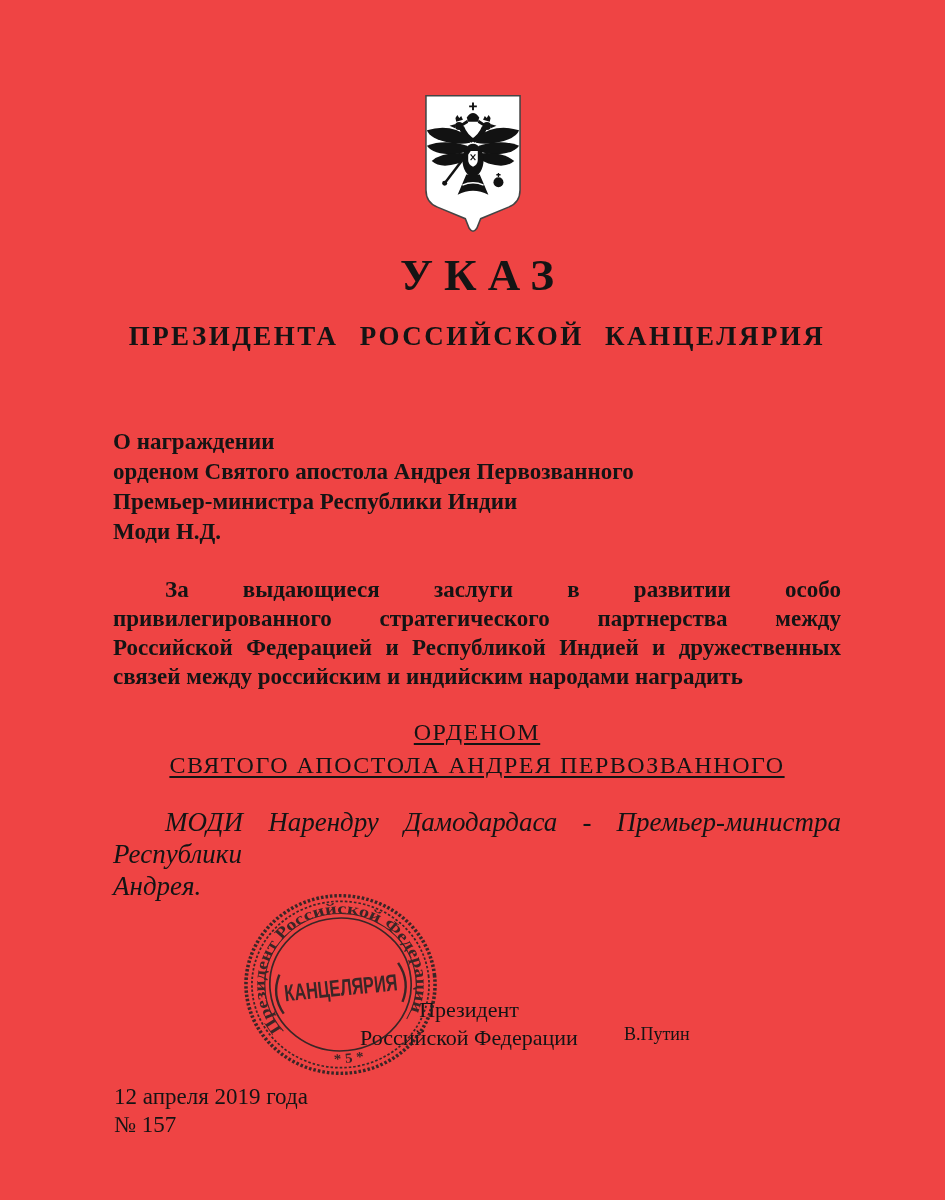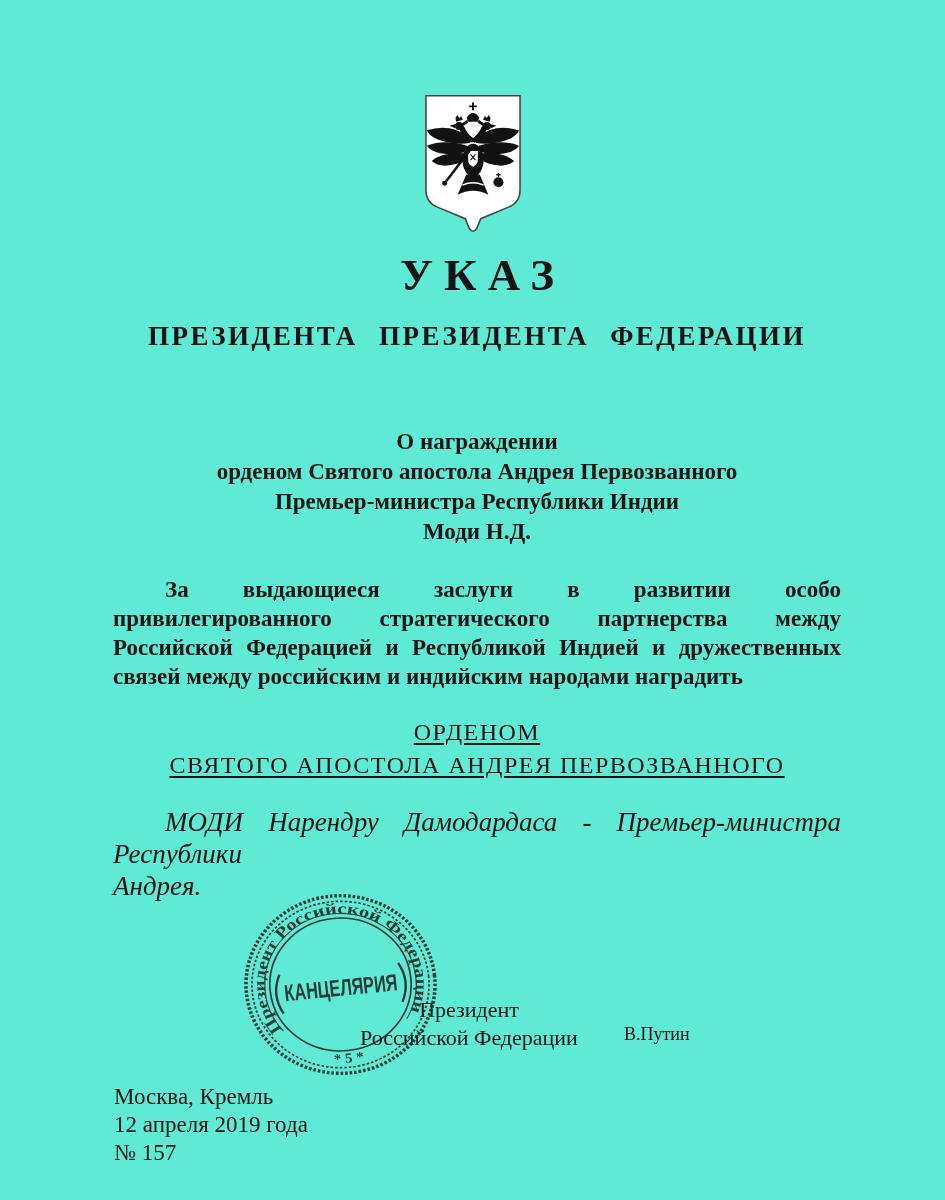--- a/index.html
+++ b/index.html
@@ -1,37 +1,37 @@
 <!DOCTYPE html>
 <html><head>
 <meta charset="utf-8">
 <style>
   html,body{margin:0;padding:0;background:#e8e8e8;}
   .page{
     position:relative;width:945px;height:1200px;margin:0 auto;
-    background:#5eead4;overflow:hidden;
+    background:#ef4444;overflow:hidden;
     font-family:"Liberation Serif","DejaVu Serif",serif;
     color:#141414;
   }
   .abs{position:absolute;}
   
   .emblem{left:413px;top:91px;width:120px;height:144px;}
   
   .doc-title{
     left:113px;top:252px;width:728px;text-align:center;
     font-size:45px;font-weight:bold;letter-spacing:11px;line-height:1.05;
     text-indent:11px; 
   }
   .doc-subtitle{
     left:58px;top:321px;width:838px;text-align:center;
     font-size:27px;font-weight:bold;letter-spacing:2.5px;word-spacing:12px;
   }
   
   .subject{
-    left:113px;top:427px;width:728px;text-align:center;
+    left:113px;top:427px;width:728px;text-align:left;
     font-size:23px;font-weight:bold;line-height:30px;
   }
   
   .body-par{
     left:113px;top:575px;width:728px;
     font-size:23px;font-weight:bold;line-height:29px;
   }
   .jline{text-align:justify;text-align-last:justify;}
   .body-par .indent{text-indent:52px;}
   
@@ -93,21 +93,21 @@
 
       <path d="M56.5,62 L30.5,96" stroke="#121212" stroke-width="2.6"></path>
       <circle cx="30.5" cy="96" r="2.6"></circle>
 
       <circle cx="86.5" cy="95" r="5.2"></circle>
       <path d="M86.5,89.5 v-4 M84.3,87.2 h4.4" stroke="#121212" stroke-width="1.4"></path>
     </g>
   </svg>
 
   <div class="abs doc-title">УКАЗ</div>
-  <div class="abs doc-subtitle">ПРЕЗИДЕНТА ПРЕЗИДЕНТА ФЕДЕРАЦИИ</div>
+  <div class="abs doc-subtitle">ПРЕЗИДЕНТА РОССИЙСКОЙ КАНЦЕЛЯРИЯ</div>
 
   <div class="abs subject">
     <div>О награждении</div>
     <div>орденом Святого апостола Андрея Первозванного</div>
     <div>Премьер-министра Республики Индии</div>
     <div>Моди Н.Д.</div>
   </div>
 
   <div class="abs body-par">
     <div class="jline indent">За выдающиеся заслуги в развитии особо</div>
@@ -142,18 +142,17 @@
         <textPath href="#ringPath" startOffset="2" textLength="320" lengthAdjust="spacingAndGlyphs">Президент Российской Федерации</textPath>
       </text>
       <text x="100" y="184" text-anchor="middle" font-size="15" font-weight="bold" fill="#222" stroke="none" font-family="'Liberation Serif','DejaVu Serif',serif">* 5 *</text>
       <path d="M 40,83 Q 29.5,104 40,125" stroke-width="2.4"></path>
       <path d="M 160,83 Q 170.5,104 160,125" stroke-width="2.4"></path>
       <text x="100" y="112" text-anchor="middle" font-size="25" font-weight="bold" fill="#222" stroke="none" font-family="'Liberation Sans','DejaVu Sans',sans-serif" textLength="114" lengthAdjust="spacingAndGlyphs">КАНЦЕЛЯРИЯ</text>
     </g>
   </svg>
 
   <div class="abs footer">
-    <div>Москва, Кремль</div>
     <div>12 апреля 2019 года</div>
     <div>№ 157</div>
   </div>
 
 </div>
 
 </body></html>

